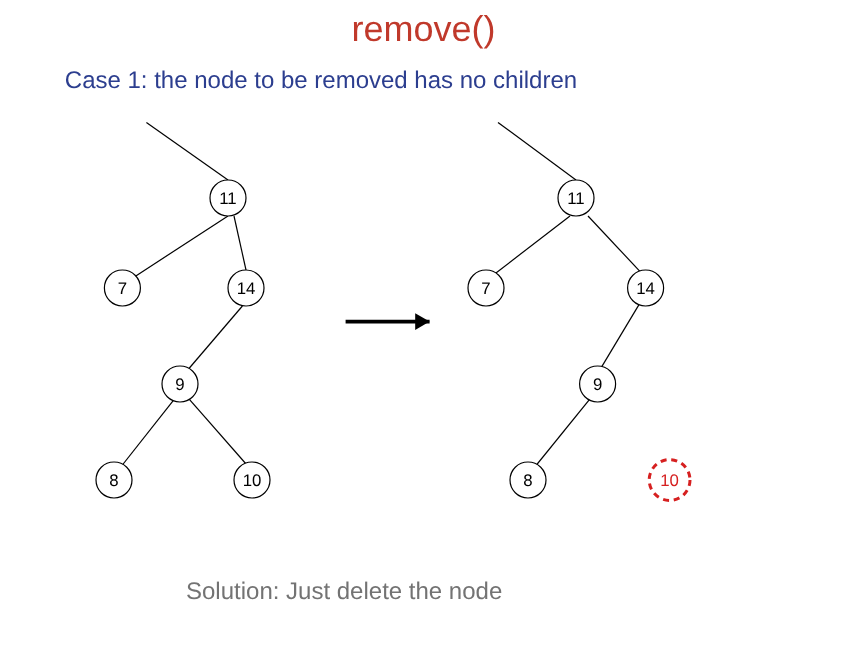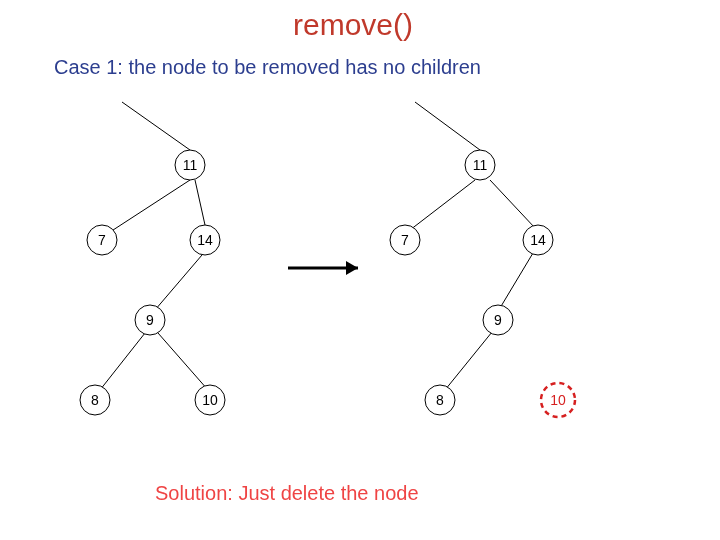--- a/index.html
+++ b/index.html
@@ -40,21 +40,21 @@
     position: absolute;
     top: 0;
     left: 0;
   }
 </style>
 </head>
 <body>
 
 <div class="title" style="color: rgb(192, 57, 43);">remove()</div>
 <div class="case-text" style="color: rgb(44, 62, 143);">Case 1: the node to be removed has no children</div>
-<div class="solution-text" style="color: #ef4444;">Solution: Just delete the node</div>
+<div class="solution-text" style="color: #737373;">Solution: Just delete the node</div>
 
 <svg class="canvas" width="720" height="540">
   <g id="edges">
       <line x1="190" y1="150" x2="122" y2="102" stroke="#000" stroke-width="1"></line>
       <line x1="190" y1="180" x2="110" y2="232" stroke="#000" stroke-width="1"></line>
       <line x1="195" y1="180" x2="205" y2="225" stroke="#000" stroke-width="1"></line>
       <line x1="202" y1="255" x2="155" y2="310" stroke="#000" stroke-width="1"></line>
       <line x1="145" y1="333" x2="100" y2="390" stroke="#000" stroke-width="1"></line>
       <line x1="158" y1="333" x2="208" y2="390" stroke="#000" stroke-width="1"></line>
       <line x1="480" y1="150" x2="415" y2="102" stroke="#000" stroke-width="1"></line>

